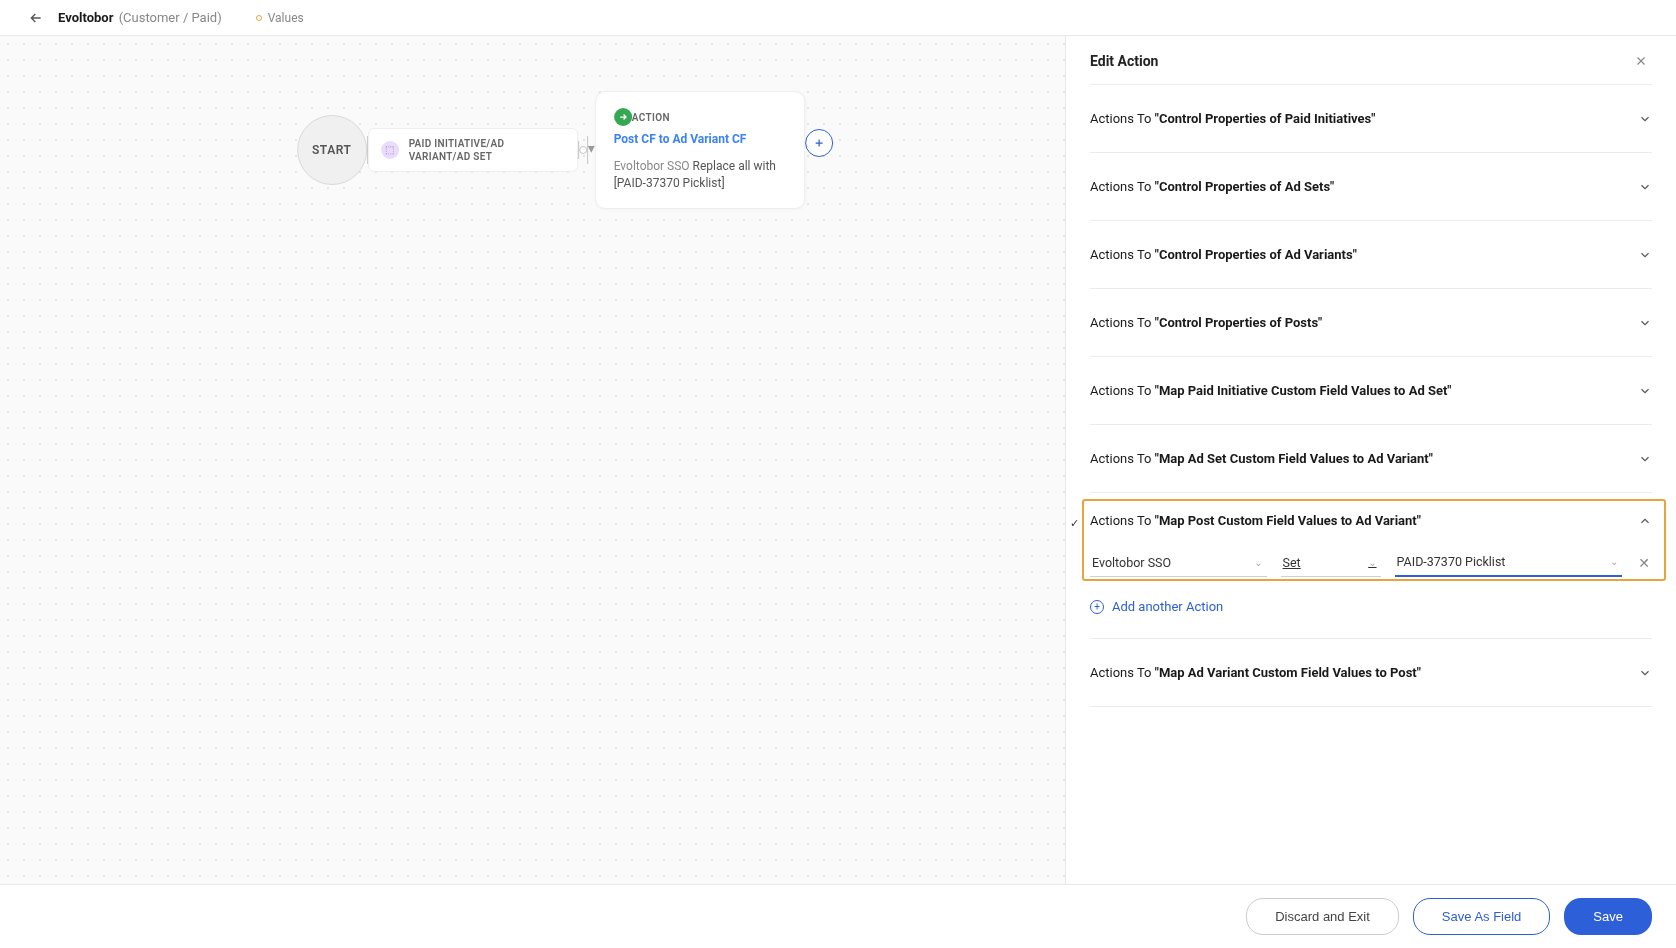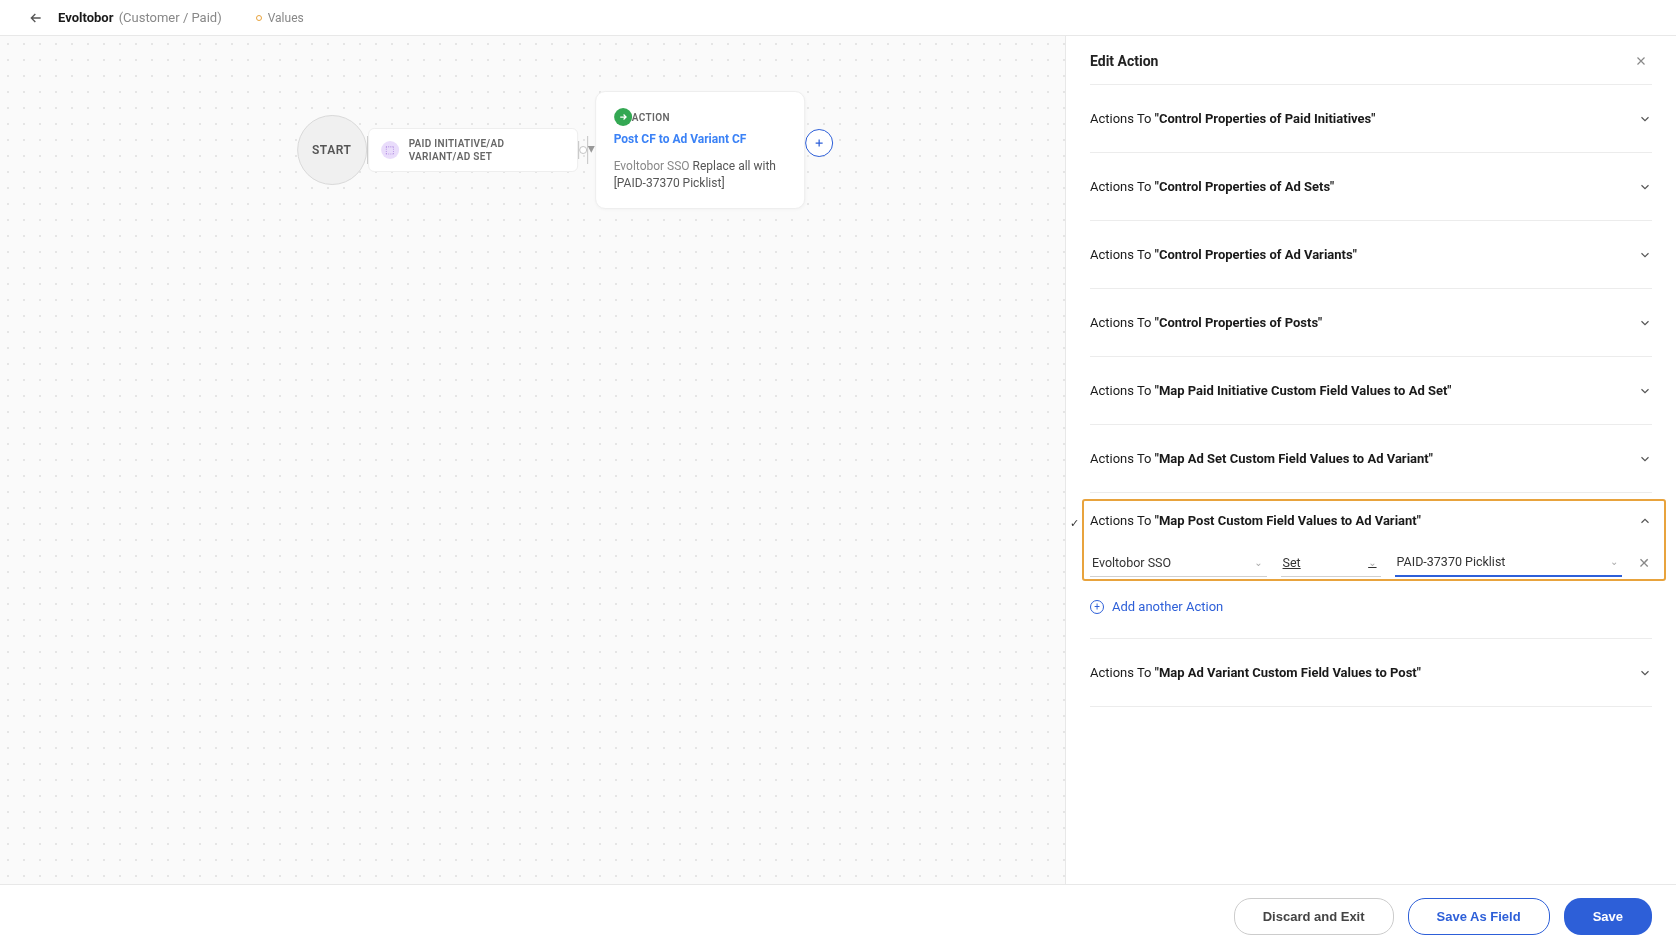--- a/index.html
+++ b/index.html
@@ -55,21 +55,21 @@
 .dropdown { flex: 1; border-bottom: 1px solid #d0d0d0; padding: 6px 4px 6px 2px; display: flex; align-items: center; justify-content: space-between; font-size: 12.5px; color: #333; cursor: pointer; min-width: 0; }
 .dropdown.narrow { flex: 0 0 100px; text-decoration: underline; }
 .dropdown.active { border-bottom: 2px solid #2d5fd8; gap: 8px; }
 .dd-caret { color: #aaa; font-size: 10px; }
 .row-x { color: #888; cursor: pointer; padding: 0 2px; font-size: 14px;}
 .add-action { display: flex; align-items: center; gap: 8px; color: #2d5fd8; font-size: 13px; padding: 10px 0 24px; cursor: pointer; }
 .add-icon { width: 14px; height: 14px; border: 1.5px solid #2d5fd8; border-radius: 50%; display: flex; align-items: center; justify-content: center; font-size: 10px; line-height: 1; }
 
 
 .footer { height: 64px; border-top: 1px solid #e8e8e8; display: flex; align-items: center; justify-content: flex-end; gap: 14px; padding: 0 24px; }
-.btn { padding: 10px 28px; border-radius: 17px; font-size: 13px; font-weight: 700; cursor: pointer; border: 1px solid transparent; }
+.btn { padding: 10px 28px; border-radius: 17px; font-size: 13px; font-weight: 400; cursor: pointer; border: 1px solid transparent; }
 .btn-outline { border-color: #ccc; background: #fff; color: #444; }
 .btn-outline-primary { border-color: #2d5fd8; background: #fff; color: #2d5fd8; }
 .btn-primary { background: #2d5fd8; color: #ffffff; }
 
 svg { display: block; }
 </style>
 </head>
 <body>
 
 <div class="app">

